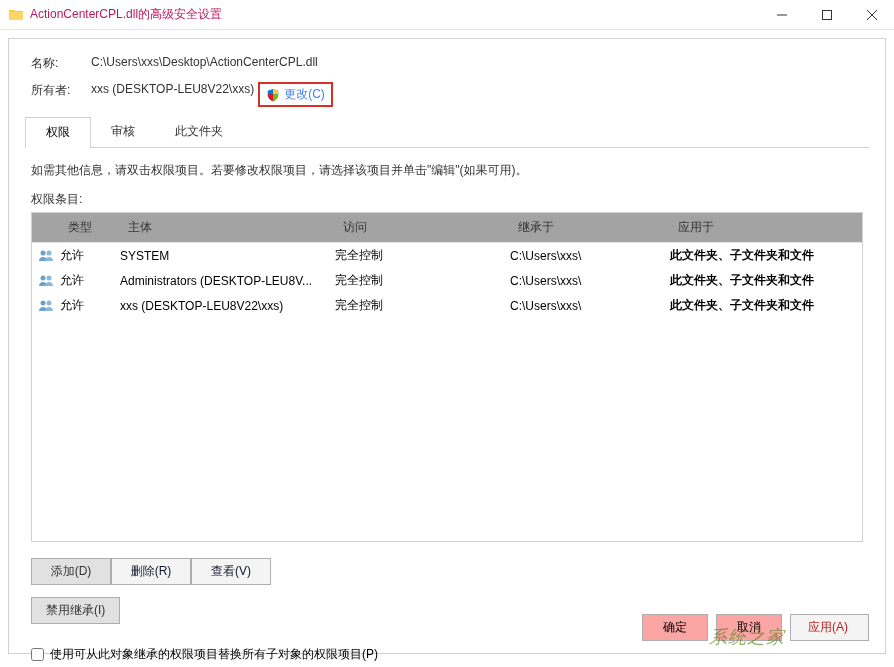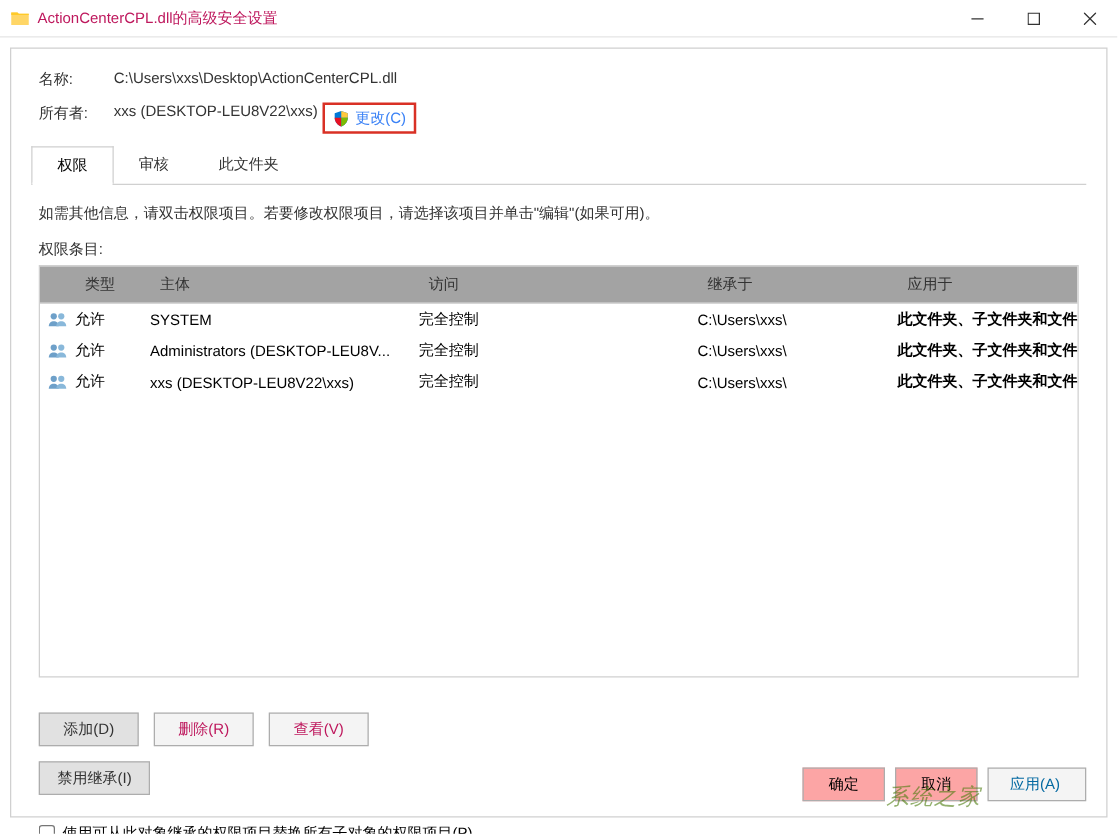--- a/index.html
+++ b/index.html
@@ -32,34 +32,34 @@
     
     .permissions-table { border: 1px solid #d0d0d0; height: 330px; overflow: auto; }
     .perm-header { display: flex; border-bottom: 1px solid #e0e0e0; background: #a3a3a3; padding: 6px 0; }
     .perm-header > div { padding-left: 8px; color: #333; font-weight: normal; }
     .perm-row { display: flex; padding: 4px 0; align-items: center; }
     .perm-icon-cell { width: 28px; display: flex; justify-content: center; }
     .perm-users-icon { width: 16px; height: 16px; }
     .col-type { width: 60px; }
     .col-principal { width: 215px; }
     .col-access { width: 175px; }
-    .col-inherited { width: 160px; margin-left: 48px; }
+    .col-inherited { width: 160px; }
     .col-applies { flex: 1; font-weight: bold; }
     
-    .button-row { display: flex; gap: 12px; margin-top: 28px; }
+    .button-row { display: flex; gap: 0; margin-top: 16px; }
     .btn { padding: 4px 14px; border: 1px solid #adadad; background: #e1e1e1; cursor: pointer; color: #333; min-width: 80px; text-align: center; }
-    .btn.disabled { color: #be185d; background: #f4f4f4; cursor: default; }
+    .btn.disabled { color: #0f172a; background: #f4f4f4; cursor: default; }
     
     .inherit-row { margin-top: 12px; }
     .checkbox-row { margin-top: 22px; display: flex; align-items: center; gap: 6px; }
     .checkbox-row input { width: 13px; height: 13px; }
     
     .bottom-buttons { position: absolute; bottom: 12px; right: 16px; display: flex; gap: 8px; }
     .btn-primary { padding: 4px 20px; border: 1px solid #adadad; background: #fca5a5; cursor: pointer; }
-    .btn-primary.disabled { color: #0369a1; background: #f4f4f4; cursor: default; padding-left: 17px; }
+    .btn-primary.disabled { color: #b91c1c; background: #f4f4f4; cursor: default; padding-left: 17px; }
     
     .watermark { position: absolute; bottom: 4px; right: 100px; color: #4d7c0f; font-size: 18px; letter-spacing: 1px; opacity: 0.6; font-style: italic; }
   </style>
 </head>
 <body>
 
 <div class="titlebar">
   <span class="titlebar-icon">
     <svg viewBox="0 0 16 16">
         <path fill="#ffd666" d="M1 3h5l1 1h8v9H1z"></path>

